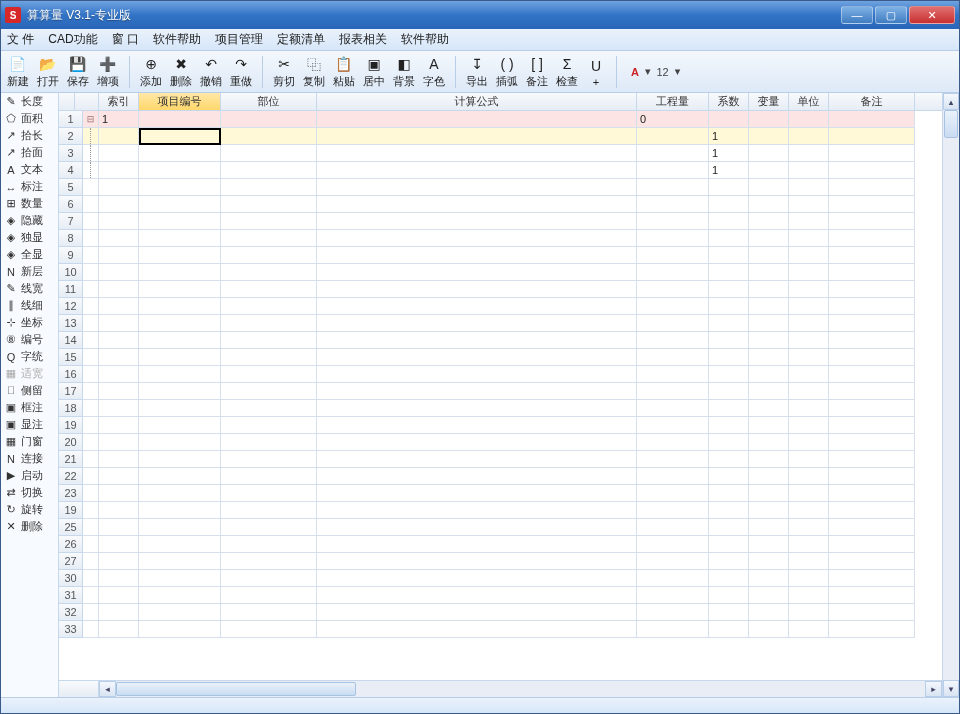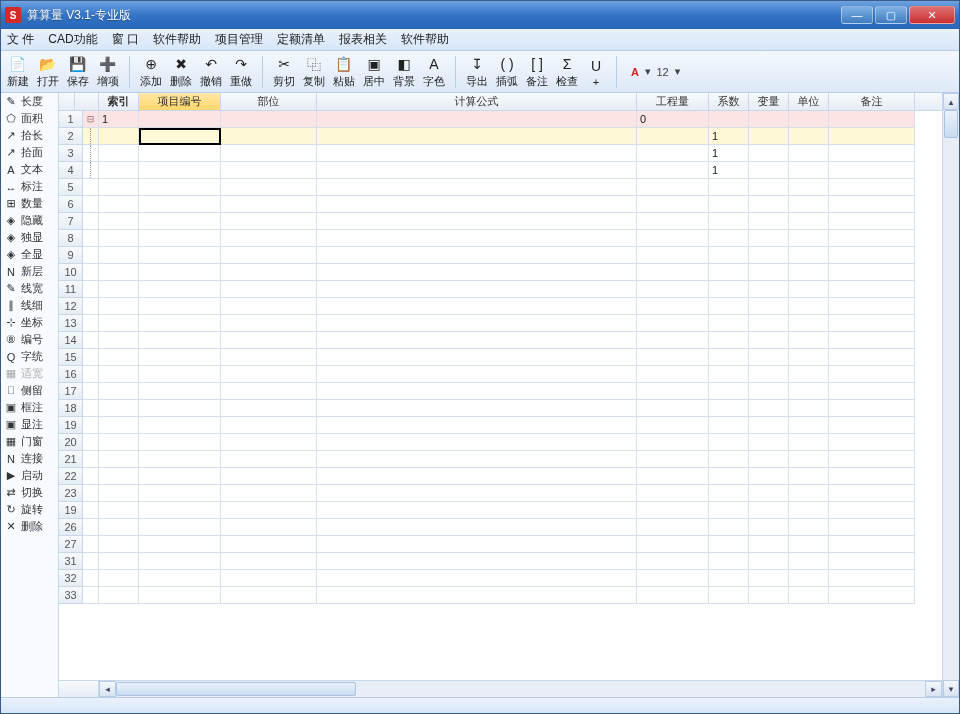--- a/index.html
+++ b/index.html
@@ -272,21 +272,21 @@
       <div class="side-item">
         <span class="side-icon">✕</span>
         <span>删除</span>
       </div>
     </div>
   <div class="grid-wrap">
     <div class="grid">
       <div class="grid-header" id="gridheader">
           <div class="gh-cell gh-corner"></div>
           <div class="gh-cell gh-row"></div>
-          <div class="gh-cell" style="width: 40px; font-weight: bold;">索引</div>
+          <div class="gh-cell" style="width: 40px;">索引</div>
           <div class="gh-cell highlight" style="width: 82px;">项目编号</div>
           <div class="gh-cell" style="width: 96px;">部位</div>
           <div class="gh-cell" style="width: 320px;">计算公式</div>
           <div class="gh-cell" style="width: 72px;">工程量</div>
           <div class="gh-cell" style="width: 40px;">系数</div>
           <div class="gh-cell" style="width: 40px;">变量</div>
           <div class="gh-cell" style="width: 40px;">单位</div>
           <div class="gh-cell" style="width: 86px;">备注</div>
         </div>
       <div class="grid-body" id="gridbody">
@@ -596,34 +596,60 @@
             <div class="cell" style="width: 82px;"></div>
             <div class="cell" style="width: 96px;"></div>
             <div class="cell" style="width: 320px;"></div>
             <div class="cell" style="width: 72px; justify-content: flex-start;"></div>
             <div class="cell" style="width: 40px;"></div>
             <div class="cell" style="width: 40px;"></div>
             <div class="cell" style="width: 40px;"></div>
             <div class="cell" style="width: 86px;"></div>
           </div>
           <div class="grid-row row-white">
+            <div class="rowhead">25</div>
+            <div class="cell" style="width: 16px;"></div>
+            <div class="cell" style="width: 40px;"></div>
+            <div class="cell" style="width: 82px;"></div>
+            <div class="cell" style="width: 96px;"></div>
+            <div class="cell" style="width: 320px;"></div>
+            <div class="cell" style="width: 72px; justify-content: flex-start;"></div>
+            <div class="cell" style="width: 40px;"></div>
+            <div class="cell" style="width: 40px;"></div>
+            <div class="cell" style="width: 40px;"></div>
+            <div class="cell" style="width: 86px;"></div>
+          </div>
+          <div class="grid-row row-white">
             <div class="rowhead">26</div>
             <div class="cell" style="width: 16px;"></div>
             <div class="cell" style="width: 40px;"></div>
             <div class="cell" style="width: 82px;"></div>
             <div class="cell" style="width: 96px;"></div>
             <div class="cell" style="width: 320px;"></div>
             <div class="cell" style="width: 72px; justify-content: flex-start;"></div>
             <div class="cell" style="width: 40px;"></div>
             <div class="cell" style="width: 40px;"></div>
             <div class="cell" style="width: 40px;"></div>
             <div class="cell" style="width: 86px;"></div>
           </div>
           <div class="grid-row row-white">
             <div class="rowhead">27</div>
+            <div class="cell" style="width: 16px;"></div>
+            <div class="cell" style="width: 40px;"></div>
+            <div class="cell" style="width: 82px;"></div>
+            <div class="cell" style="width: 96px;"></div>
+            <div class="cell" style="width: 320px;"></div>
+            <div class="cell" style="width: 72px; justify-content: flex-start;"></div>
+            <div class="cell" style="width: 40px;"></div>
+            <div class="cell" style="width: 40px;"></div>
+            <div class="cell" style="width: 40px;"></div>
+            <div class="cell" style="width: 86px;"></div>
+          </div>
+          <div class="grid-row row-white">
+            <div class="rowhead">30</div>
             <div class="cell" style="width: 16px;"></div>
             <div class="cell" style="width: 40px;"></div>
             <div class="cell" style="width: 82px;"></div>
             <div class="cell" style="width: 96px;"></div>
             <div class="cell" style="width: 320px;"></div>
             <div class="cell" style="width: 72px; justify-content: flex-start;"></div>
             <div class="cell" style="width: 40px;"></div>
             <div class="cell" style="width: 40px;"></div>
             <div class="cell" style="width: 40px;"></div>
             <div class="cell" style="width: 86px;"></div>

